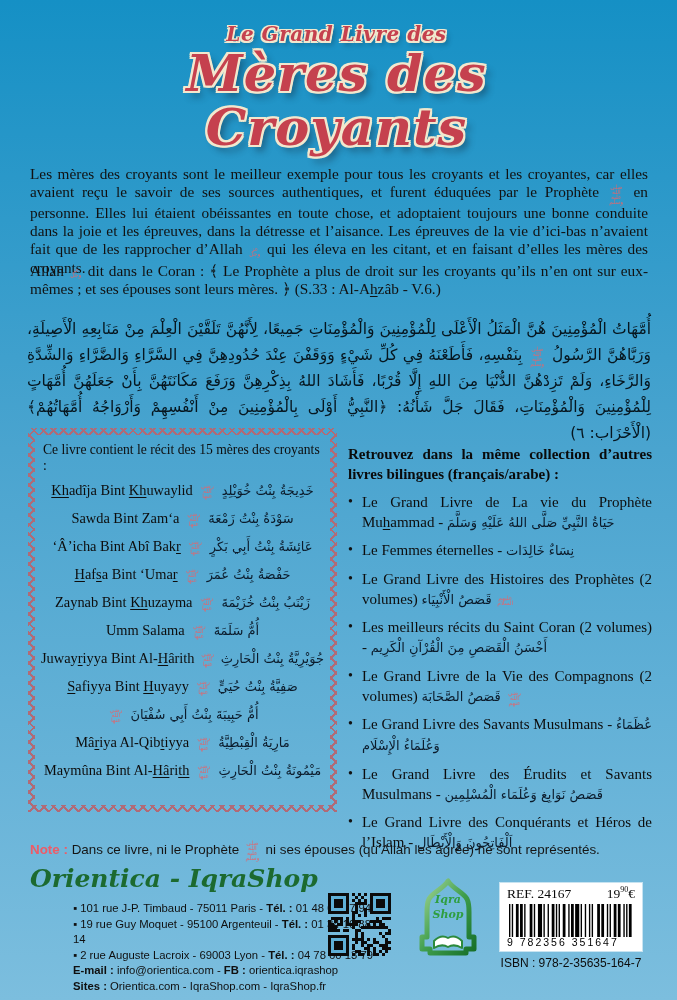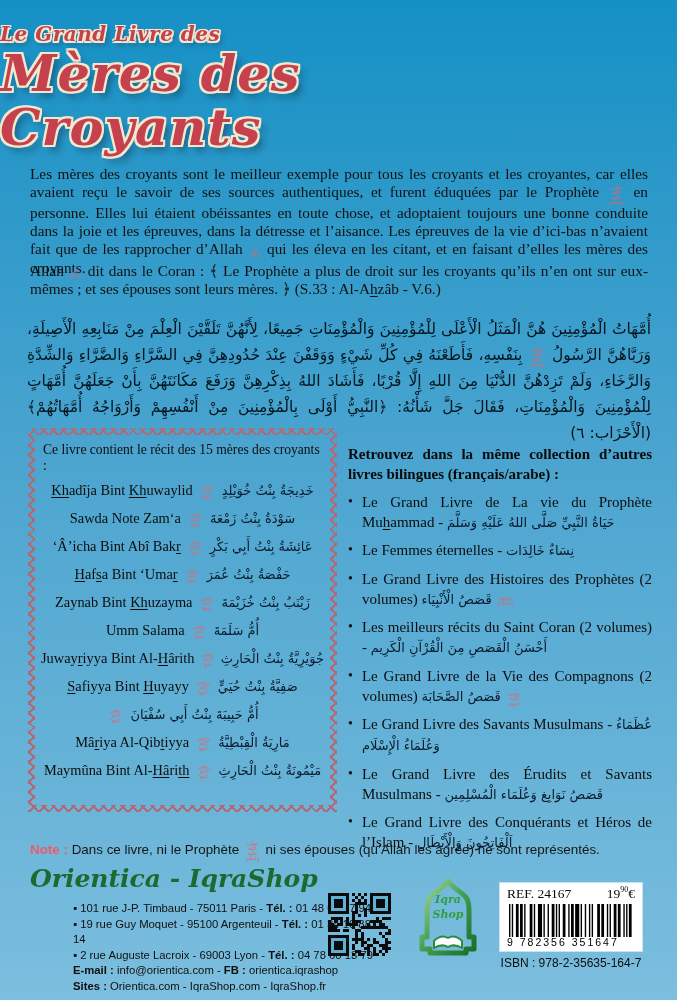--- a/index.html
+++ b/index.html
@@ -1,20 +1,20 @@
 <!DOCTYPE html>
 <html lang="fr"><head>
 <meta charset="utf-8">
 <style>
   html,body{margin:0;padding:0;background:#2b2b2b;}
   .page{position:relative;width:677px;height:1000px;margin:0 auto;overflow:hidden;
         background:linear-gradient(180deg,#1590c5 0%,#2f9aca 22%,#4aa4cf 45%,#5fafd6 68%,#7cbede 100%);
         font-family:"Liberation Serif",serif;color:#111;}
   
-  .title{position:absolute;top:22px;left:0;right:4px;
+  .title{position:absolute;top:22px;left:0;right:4px;text-align:center;
          font-family:"DejaVu Serif",serif;font-style:italic;font-weight:bold;color:#c5414e;}
   .t-over{font-size:20px;letter-spacing:.5px;
     text-shadow:-1.5px -1.5px 0 #f2e8ce,0 -1.5px 0 #f2e8ce,1.5px -1.5px 0 #f2e8ce,
                 -1.5px 0 0 #f2e8ce,1.5px 0 0 #f2e8ce,
                 -1.5px 1.5px 0 #f2e8ce,0 1.5px 0 #f2e8ce,1.5px 1.5px 0 #f2e8ce,
                 3px 4px 5px rgba(15,40,60,.45);}
   .t-main{font-size:51px;line-height:54px;letter-spacing:1px;
     text-shadow:-2px -2px 0 #f2e8ce,0 -2px 0 #f2e8ce,2px -2px 0 #f2e8ce,
                 -2px 0 0 #f2e8ce,2px 0 0 #f2e8ce,
                 -2px 2px 0 #f2e8ce,0 2px 0 #f2e8ce,2px 2px 0 #f2e8ce,
@@ -84,21 +84,21 @@
   <div class="names-frame">
     <div class="names-inner">
       <div class="names-header">Ce livre contient le récit des 15 mères des croyants  :</div>
       <div>
           <div class="nrow">
             <span class="nfr"><u>Kh</u>adîja Bint <u>Kh</u>uwaylid</span>
             <span class="cal cal-raa">رضي الله عنها</span>
             <span class="nar">خَدِيجَةُ بِنْتُ خُوَيْلِدٍ</span>
           </div>
           <div class="nrow">
-            <span class="nfr">Sawda Note Zam‘a</span>
+            <span class="nfr">Sawda Bint Zam‘a</span>
             <span class="cal cal-raa">رضي الله عنها</span>
             <span class="nar">سَوْدَةُ بِنْتُ زَمْعَةَ</span>
           </div>
           <div class="nrow">
             <span class="nfr">‘Â’icha Bint Abî Bak<u>r</u></span>
             <span class="cal cal-raa">رضي الله عنها</span>
             <span class="nar">عَائِشَةُ بِنْتُ أَبِي بَكْرٍ</span>
           </div>
           <div class="nrow">
             <span class="nfr"><u>H</u>af<u>s</u>a Bint ‘Uma<u>r</u></span>

